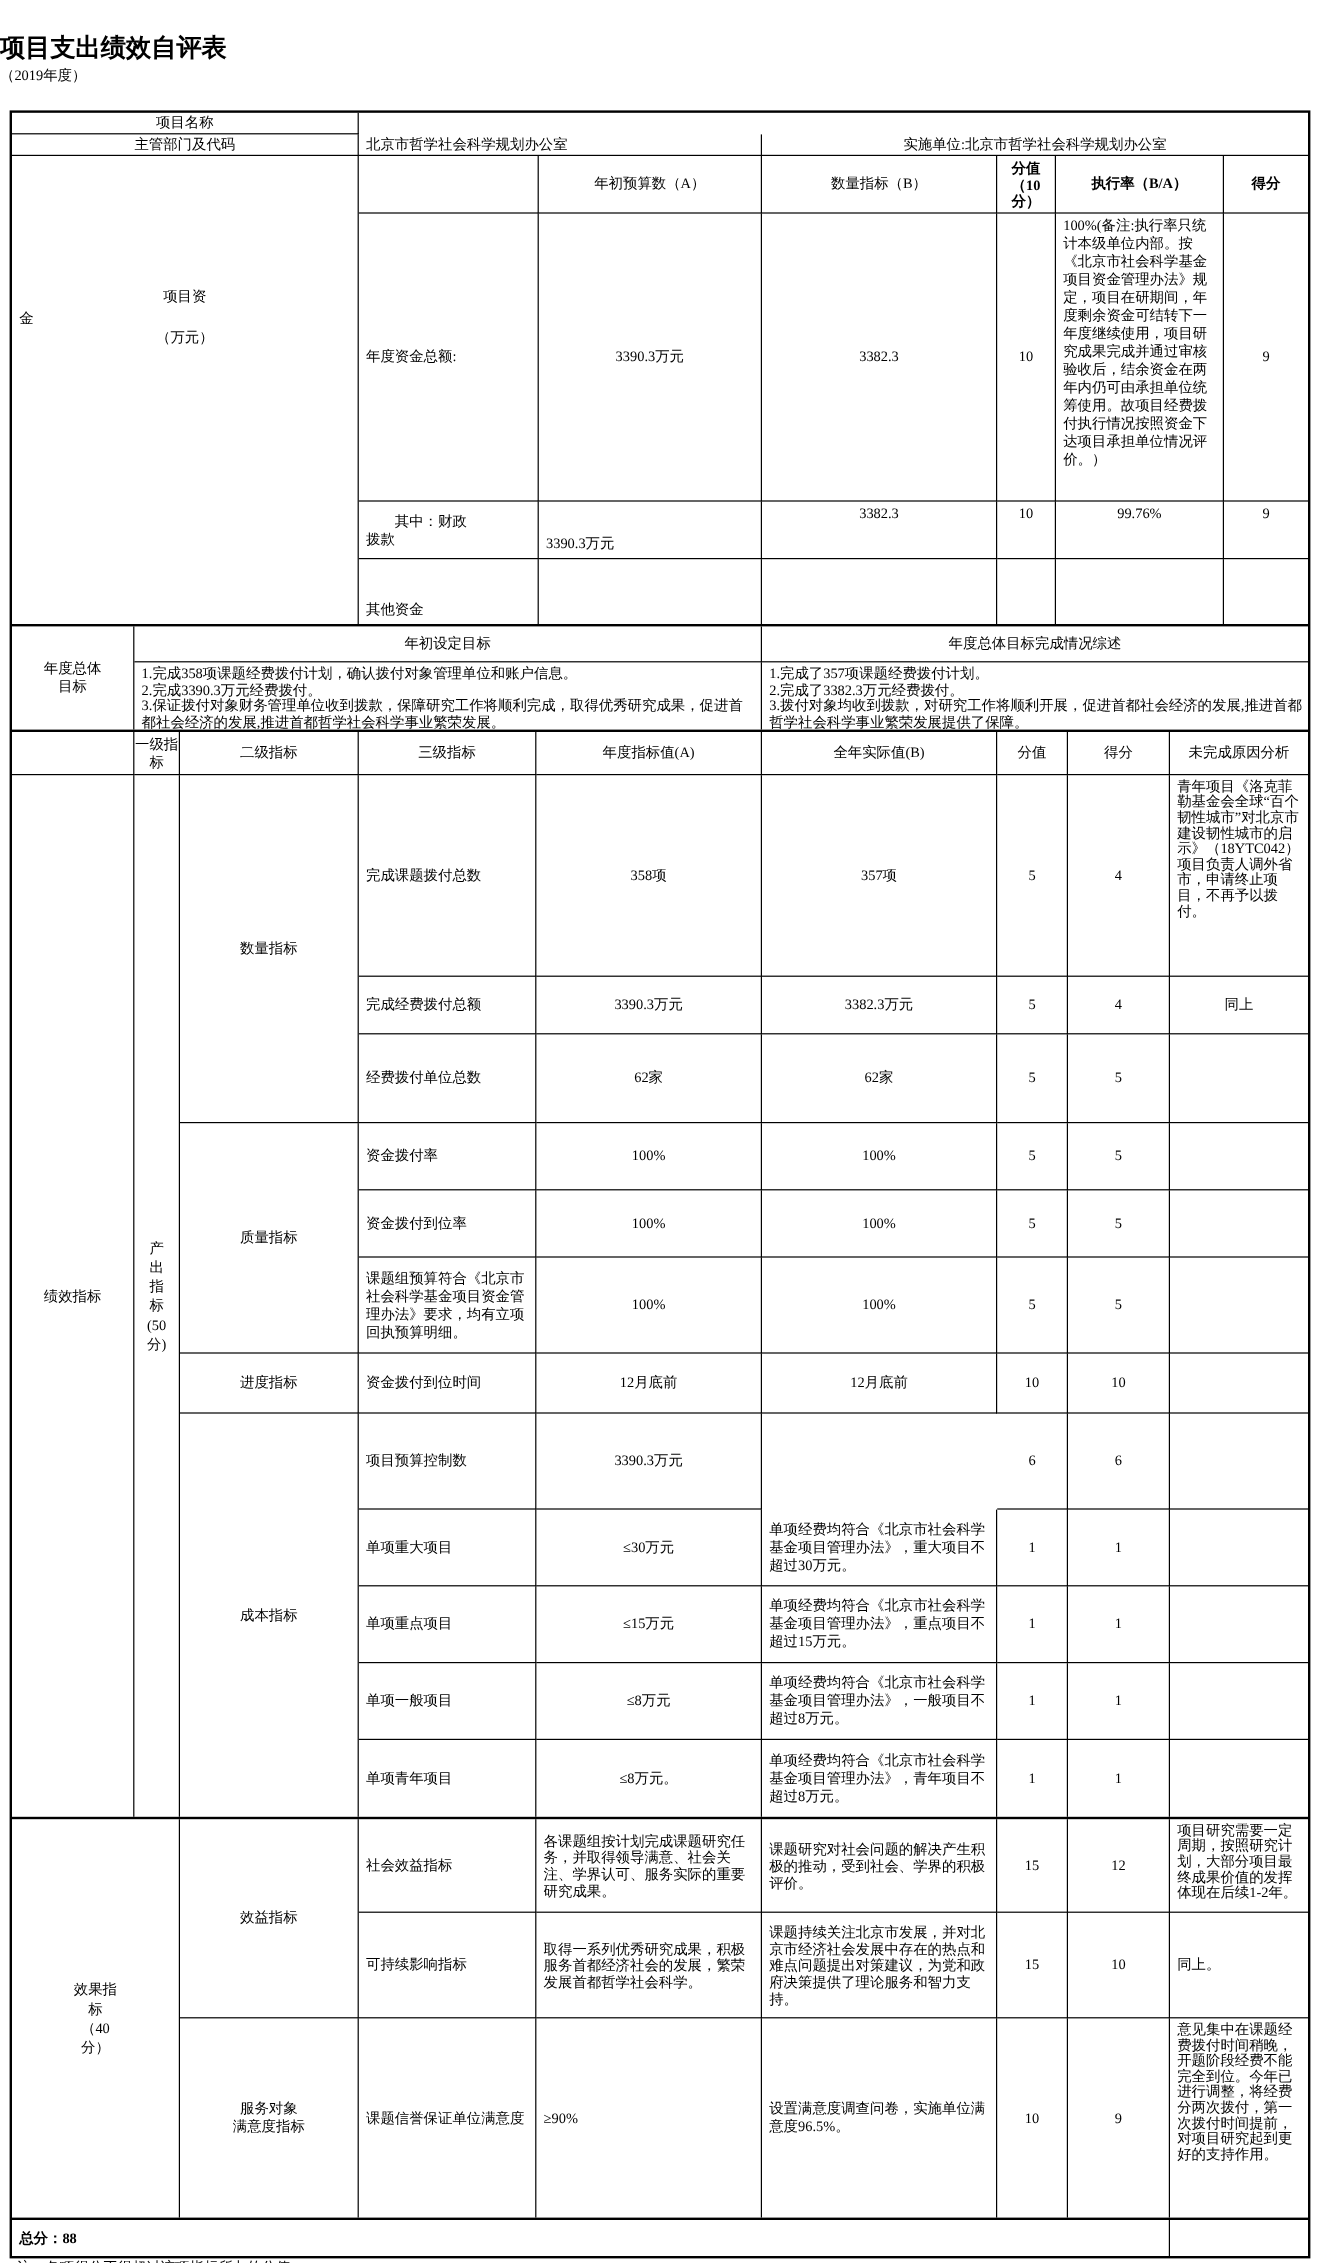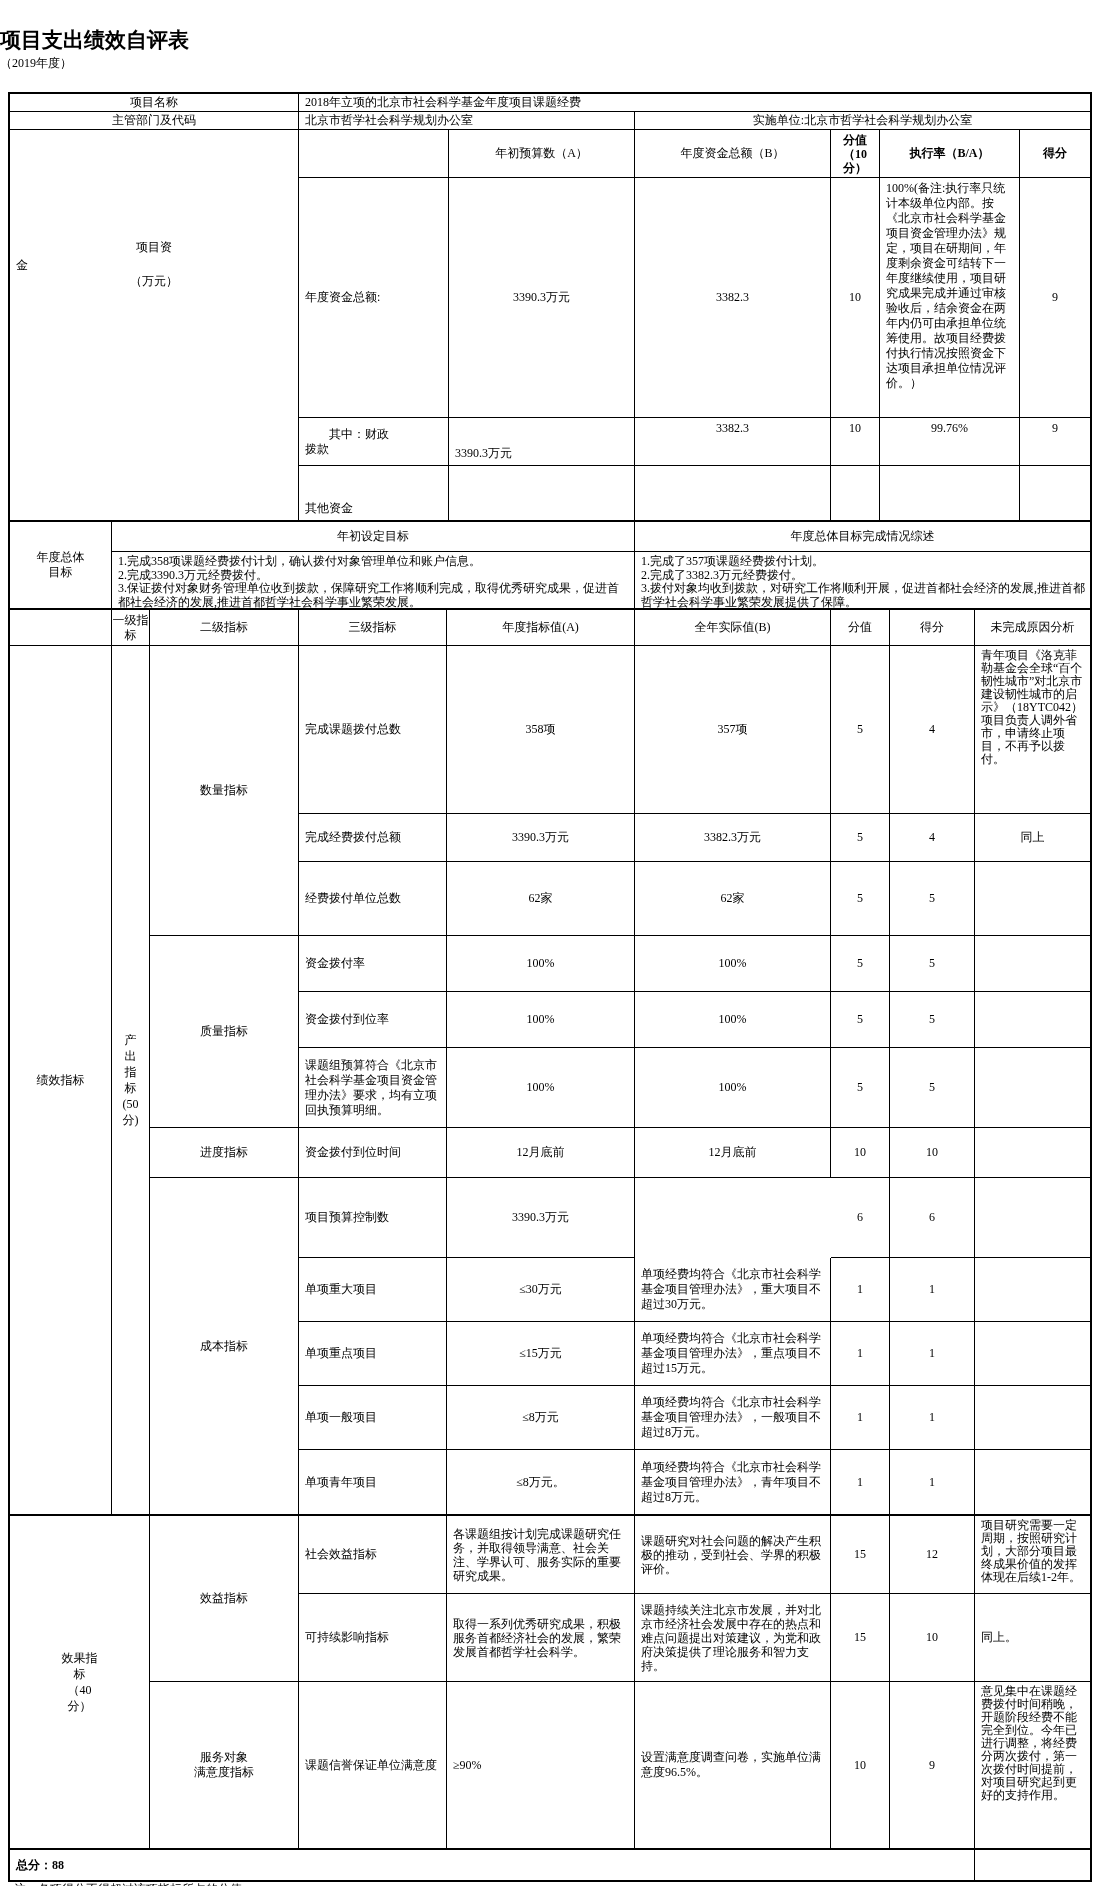--- a/index.html
+++ b/index.html
@@ -44,37 +44,36 @@
 
 <div class="hd">
   <div class="ttl">项目支出绩效自评表</div>
   <div class="sub">（2019年度）</div>
 </div>
 
 <div id="tbl">
 
   <div class="row">
     <div class="c" style="width:289px;height:18px;">项目名称</div>
-    <div class="c al er" style="width:791px;height:18px;">2018年立项的北京市社会科学基金年度项目课题经费</div>
   </div>
   <div class="row">
     <div class="c" style="width:289px;height:18px;">主管部门及代码</div>
     <div class="c al" style="width:336px;height:18px;">北京市哲学社会科学规划办公室</div>
     <div class="c er" style="width:455px;height:18px;text-align:right;">实施单位:北京市哲学社会科学规划办公室</div>
   </div>
 
   <div class="g g-fund">
     <div class="c eb fundleft" style="grid-area:1/1/5/2;">
       <span class="lc">金</span>
       <span class="lm pre">项目资
 （万元）</span>
     </div>
     <div class="c" style="grid-area:1/2;"></div>
     <div class="c" style="grid-area:1/3;">年初预算数（A）</div>
-    <div class="c" style="grid-area:1/4;">年度资金总额（B）</div>
+    <div class="c" style="grid-area:1/4;">数量指标（B）</div>
     <div class="c b pre" style="grid-area:1/5;line-height:14px;">分值
 （10
 分）</div>
     <div class="c b" style="grid-area:1/6;">执行率（B/A）</div>
     <div class="c b er" style="grid-area:1/7;">得分</div>
 
     <div class="c al" style="grid-area:2/2;">年度资金总额:</div>
     <div class="c" style="grid-area:2/3;">3390.3万元</div>
     <div class="c" style="grid-area:2/4;">3382.3</div>
     <div class="c" style="grid-area:2/5;">10</div>

